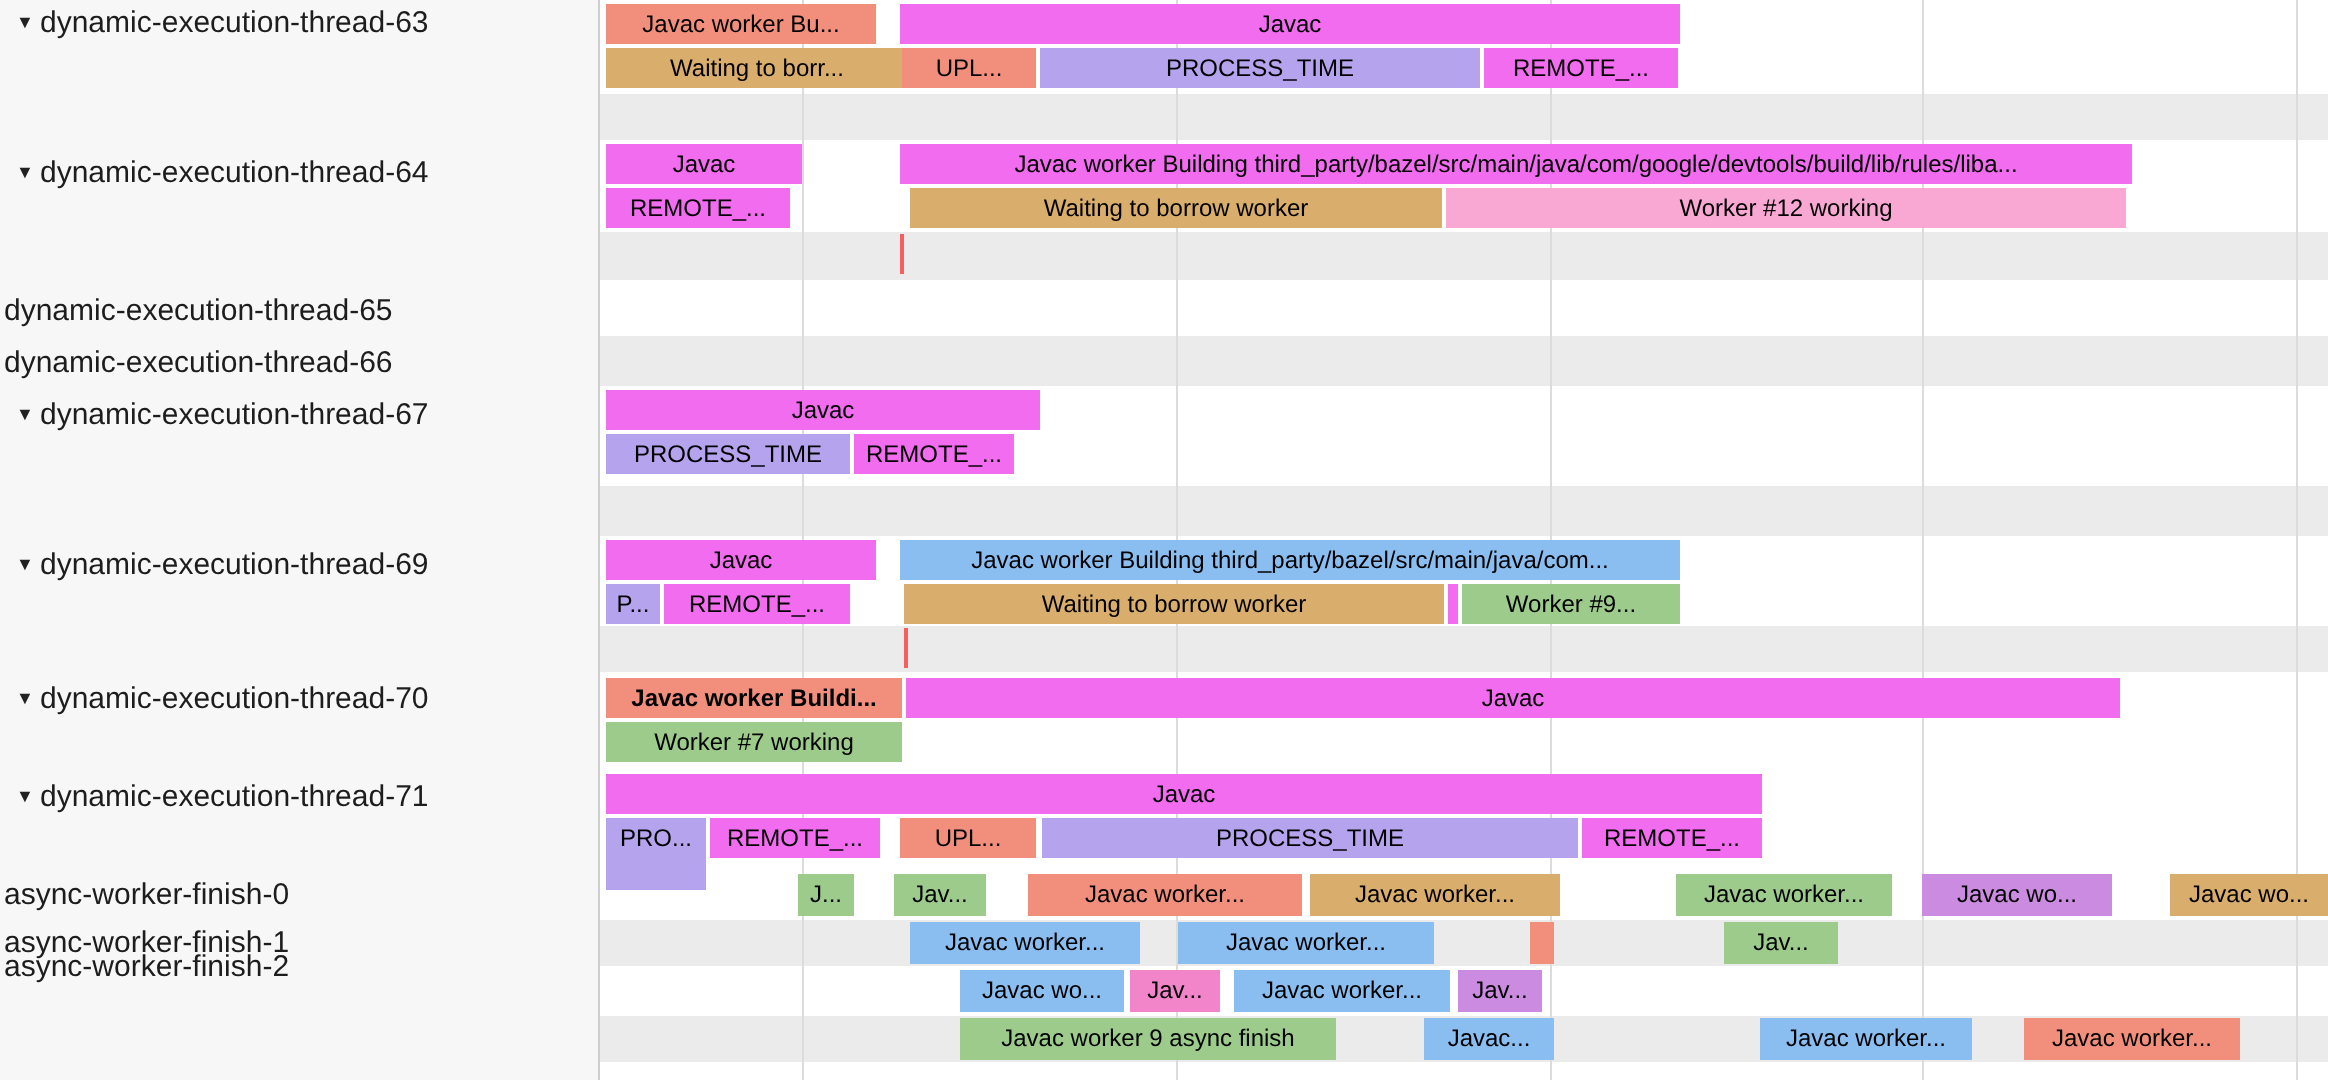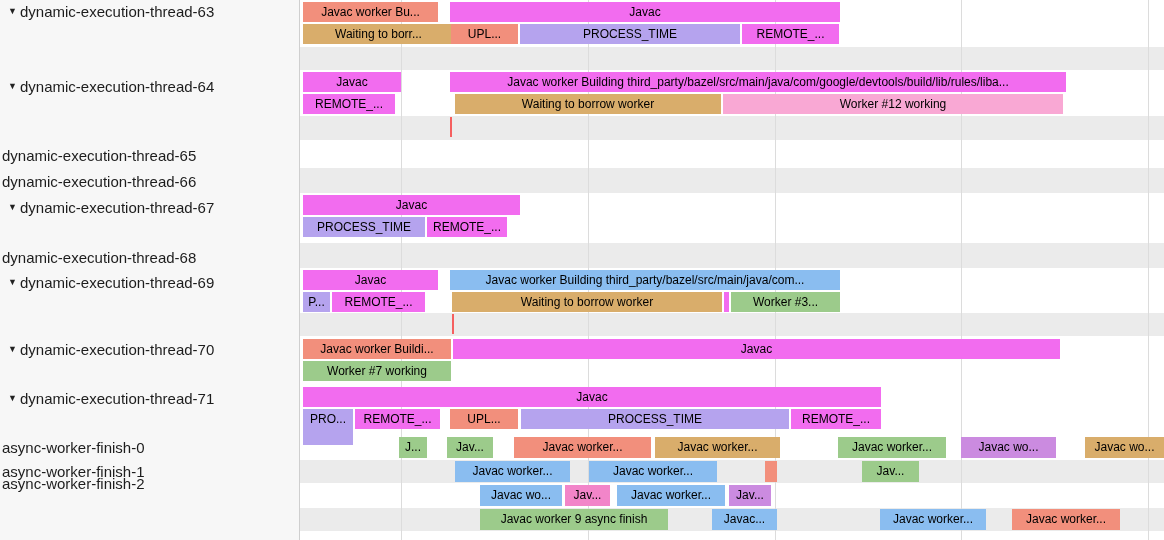--- a/index.html
+++ b/index.html
@@ -102,22 +102,22 @@
       <div class="bar" style="left: 423px; top: 94px; width: 340px; height: 20px; line-height: 20px; background: #f9a8d4;">Worker #12 working</div>
       <div class="bar" style="left: 3px; top: 195px; width: 217px; height: 20px; line-height: 20px; background: rgb(242, 108, 239);">Javac</div>
       <div class="bar" style="left: 3px; top: 217px; width: 122px; height: 20px; line-height: 20px; background: rgb(181, 163, 238);">PROCESS_TIME</div>
       <div class="bar" style="left: 127px; top: 217px; width: 80px; height: 20px; line-height: 20px; background: rgb(242, 108, 239);">REMOTE_...</div>
       <div class="bar" style="left: 3px; top: 270px; width: 135px; height: 20px; line-height: 20px; background: rgb(242, 108, 239);">Javac</div>
       <div class="bar" style="left: 150px; top: 270px; width: 390px; height: 20px; line-height: 20px; background: rgb(138, 189, 240);">Javac worker Building third_party/bazel/src/main/java/com...</div>
       <div class="bar" style="left: 3px; top: 292px; width: 27px; height: 20px; line-height: 20px; background: rgb(181, 163, 238);">P...</div>
       <div class="bar" style="left: 32px; top: 292px; width: 93px; height: 20px; line-height: 20px; background: rgb(242, 108, 239);">REMOTE_...</div>
       <div class="bar" style="left: 152px; top: 292px; width: 270px; height: 20px; line-height: 20px; background: rgb(217, 173, 107);">Waiting to borrow worker</div>
       <div class="bar" style="left: 424px; top: 292px; width: 5px; height: 20px; line-height: 20px; background: rgb(242, 108, 239);"></div>
-      <div class="bar" style="left: 431px; top: 292px; width: 109px; height: 20px; line-height: 20px; background: rgb(156, 203, 139);">Worker #3...</div>
-      <div class="bar" style="left: 3px; top: 339px; width: 148px; height: 20px; line-height: 20px; background: rgb(242, 143, 124);">Javac worker Buildi...</div>
+      <div class="bar" style="left: 431px; top: 292px; width: 109px; height: 20px; line-height: 20px; background: rgb(156, 203, 139);">Worker #9...</div>
+      <div class="bar" style="left: 3px; top: 339px; width: 148px; height: 20px; line-height: 20px; background: rgb(242, 143, 124); font-weight: bold;">Javac worker Buildi...</div>
       <div class="bar" style="left: 153px; top: 339px; width: 607px; height: 20px; line-height: 20px; background: rgb(242, 108, 239);">Javac</div>
       <div class="bar" style="left: 3px; top: 361px; width: 148px; height: 20px; line-height: 20px; background: rgb(156, 203, 139);">Worker #7 working</div>
       <div class="bar" style="left: 3px; top: 387px; width: 578px; height: 20px; line-height: 20px; background: rgb(242, 108, 239);">Javac</div>
       <div class="bar" style="left: 3px; top: 409px; width: 50px; height: 36px; line-height: 20px; background: rgb(181, 163, 238);">PRO...</div>
       <div class="bar" style="left: 55px; top: 409px; width: 85px; height: 20px; line-height: 20px; background: rgb(242, 108, 239);">REMOTE_...</div>
       <div class="bar" style="left: 150px; top: 409px; width: 68px; height: 20px; line-height: 20px; background: rgb(242, 143, 124);">UPL...</div>
       <div class="bar" style="left: 221px; top: 409px; width: 268px; height: 20px; line-height: 20px; background: rgb(181, 163, 238);">PROCESS_TIME</div>
       <div class="bar" style="left: 491px; top: 409px; width: 90px; height: 20px; line-height: 20px; background: rgb(242, 108, 239);">REMOTE_...</div>
       <div class="bar" style="left: 99px; top: 437px; width: 28px; height: 21px; line-height: 21px; background: rgb(156, 203, 139);">J...</div>
       <div class="bar" style="left: 147px; top: 437px; width: 46px; height: 21px; line-height: 21px; background: rgb(156, 203, 139);">Jav...</div>
@@ -153,23 +153,20 @@
       <div class="sb-row" style="top: 144px;">
         <span>dynamic-execution-thread-65</span>
       </div>
       <div class="sb-row" style="top: 170px;">
         <span>dynamic-execution-thread-66</span>
       </div>
       <div class="sb-row" style="top: 196px;">
         <span class="tri">▼</span>
         <span>dynamic-execution-thread-67</span>
       </div>
-      <div class="sb-row" style="top: 246px;">
-        <span>dynamic-execution-thread-68</span>
-      </div>
       <div class="sb-row" style="top: 271px;">
         <span class="tri">▼</span>
         <span>dynamic-execution-thread-69</span>
       </div>
       <div class="sb-row" style="top: 338px;">
         <span class="tri">▼</span>
         <span>dynamic-execution-thread-70</span>
       </div>
       <div class="sb-row" style="top: 387px;">
         <span class="tri">▼</span>

